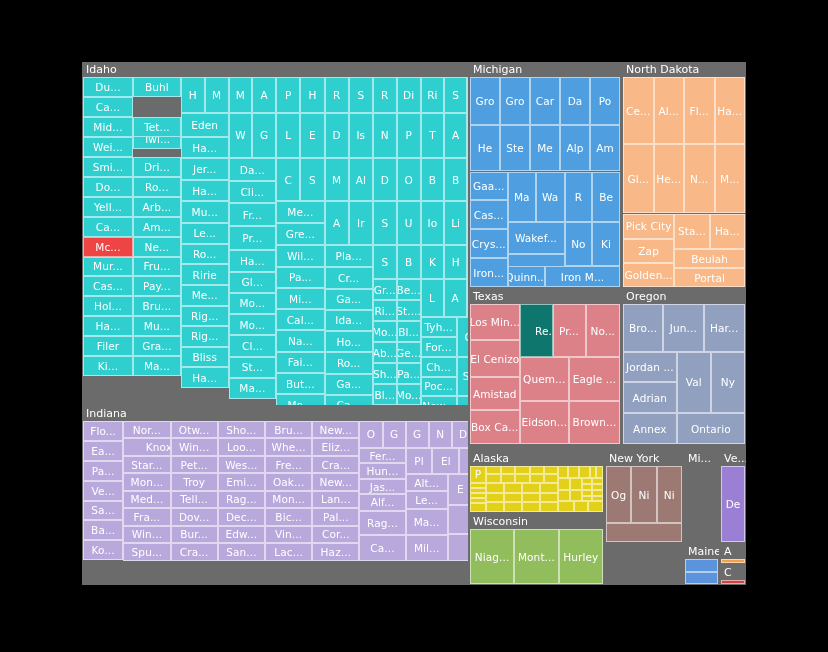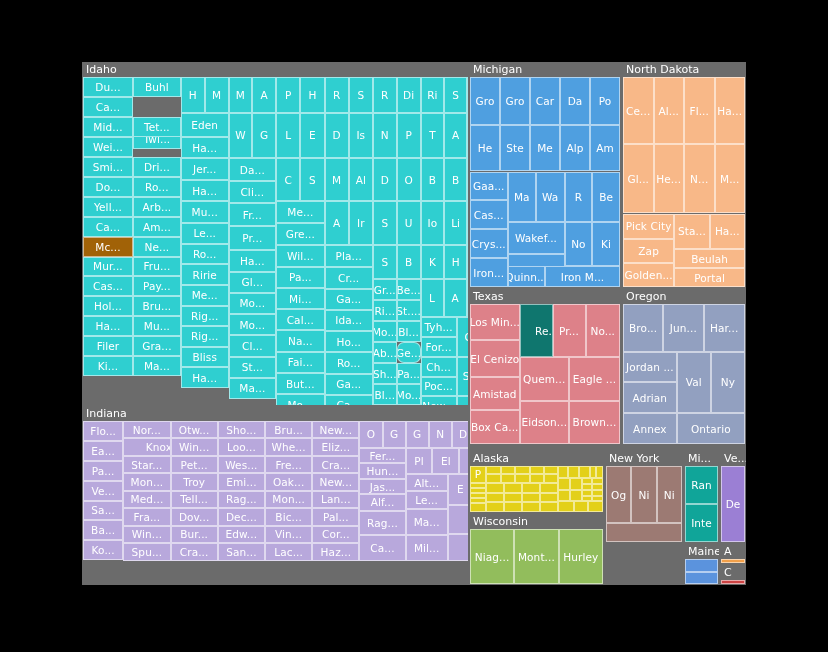--- a/index.html
+++ b/index.html
@@ -87,21 +87,21 @@
           </div>
           <div class="cell" style="left: 0%; top: 30.5%; width: 13%; height: 6.1%; background: rgb(47, 207, 208);">
             <span>Do...</span>
           </div>
           <div class="cell" style="left: 0%; top: 36.6%; width: 13%; height: 6.1%; background: rgb(47, 207, 208);">
             <span>Yell...</span>
           </div>
           <div class="cell" style="left: 0%; top: 42.7%; width: 13%; height: 6.1%; background: rgb(47, 207, 208);">
             <span>Ca...</span>
           </div>
-          <div class="cell" style="left: 0%; top: 48.8%; width: 13%; height: 6.1%; background: #a16207;">
+          <div class="cell" style="left: 0%; top: 48.8%; width: 13%; height: 6.1%; background: #ef4444;">
             <span>Mc...</span>
           </div>
           <div class="cell" style="left: 0%; top: 54.9%; width: 13%; height: 6.1%; background: rgb(47, 207, 208);">
             <span>Mur...</span>
           </div>
           <div class="cell" style="left: 0%; top: 61%; width: 13%; height: 6.1%; background: rgb(47, 207, 208);">
             <span>Cas...</span>
           </div>
           <div class="cell" style="left: 0%; top: 67.1%; width: 13%; height: 6.1%; background: rgb(47, 207, 208);">
             <span>Hol...</span>
@@ -396,21 +396,21 @@
           </div>
           <div class="cell" style="left: 81.7%; top: 61.9%; width: 6.2%; height: 6.4%; background: rgb(47, 207, 208);">
             <span>Be...</span>
           </div>
           <div class="cell" style="left: 81.7%; top: 68.3%; width: 6.2%; height: 6.4%; background: rgb(47, 207, 208);">
             <span>St....</span>
           </div>
           <div class="cell" style="left: 81.7%; top: 74.7%; width: 6.2%; height: 6.4%; background: rgb(47, 207, 208);">
             <span>Bl...</span>
           </div>
-          <div class="cell" style="left: 81.7%; top: 81.1%; width: 6.2%; height: 6.4%; background: rgb(47, 207, 208); border-radius: 7px;">
+          <div class="cell" style="left: 81.7%; top: 81.1%; width: 6.2%; height: 6.4%; background: rgb(47, 207, 208);">
             <span>Ge...</span>
           </div>
           <div class="cell" style="left: 81.7%; top: 87.5%; width: 6.2%; height: 6.4%; background: rgb(47, 207, 208);">
             <span>Pa...</span>
           </div>
           <div class="cell" style="left: 81.7%; top: 93.9%; width: 6.2%; height: 6.4%; background: rgb(47, 207, 208);">
             <span>Mo...</span>
           </div>
           <div class="cell" style="left: 87.9%; top: 0%; width: 6.2%; height: 11%; background: rgb(47, 207, 208);">
             <span>Ri</span>
@@ -1059,28 +1059,20 @@
           <div class="cell" style="left: 66.6%; top: 0%; width: 33.4%; height: 75%; background: rgb(156, 122, 115);">
             <span>Ni</span>
           </div>
           <div class="cell" style="left: 0%; top: 75%; width: 100%; height: 25%; background: rgb(156, 122, 115);">
             <span></span>
           </div>
         </div>
       </div>
       <div class="group" style="left: 602px; top: 389px; width: 35px; height: 92px;">
         <div class="group-title">Mi...</div>
-        <div class="group-body">
-          <div class="cell" style="left: 0%; top: 0%; width: 100%; height: 50%; background: rgb(16, 165, 153);">
-            <span>Ran</span>
-          </div>
-          <div class="cell" style="left: 0%; top: 50%; width: 100%; height: 50%; background: rgb(16, 165, 153);">
-            <span>Inte</span>
-          </div>
-        </div>
       </div>
       <div class="group" style="left: 638px; top: 389px; width: 26px; height: 92px;">
         <div class="group-title">Ve...</div>
         <div class="group-body">
           <div class="cell" style="left: 0%; top: 0%; width: 100%; height: 100%; background: rgb(155, 127, 212);">
             <span>De</span>
           </div>
         </div>
       </div>
       <div class="group" style="left: 602px; top: 482px; width: 35px; height: 41px;">

